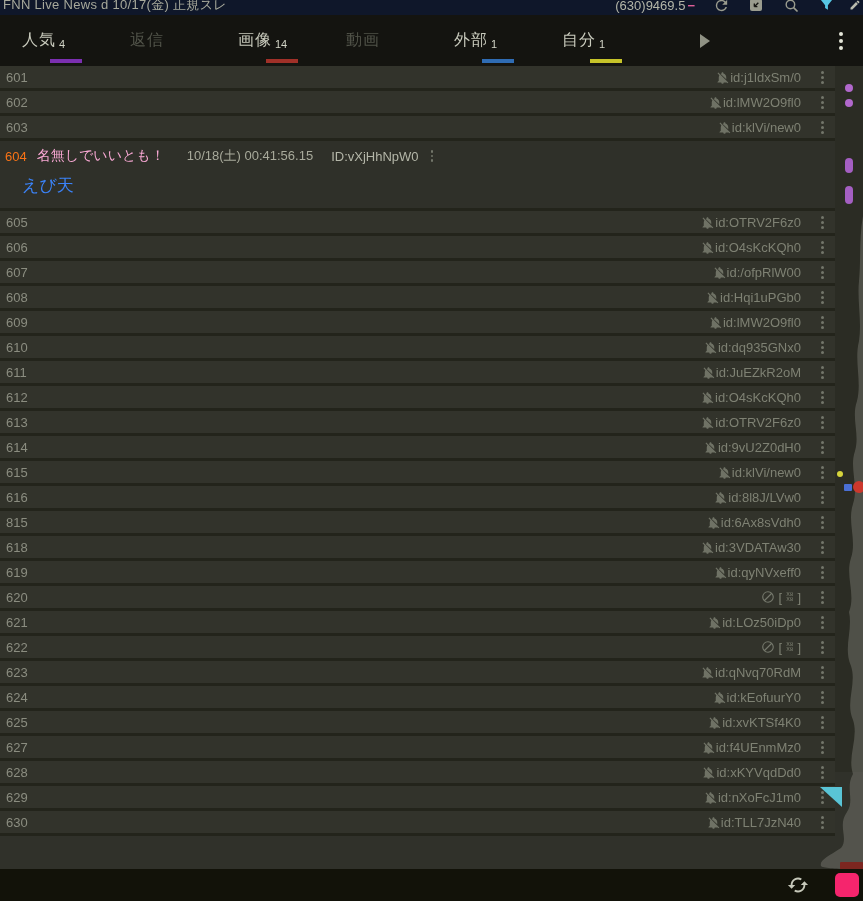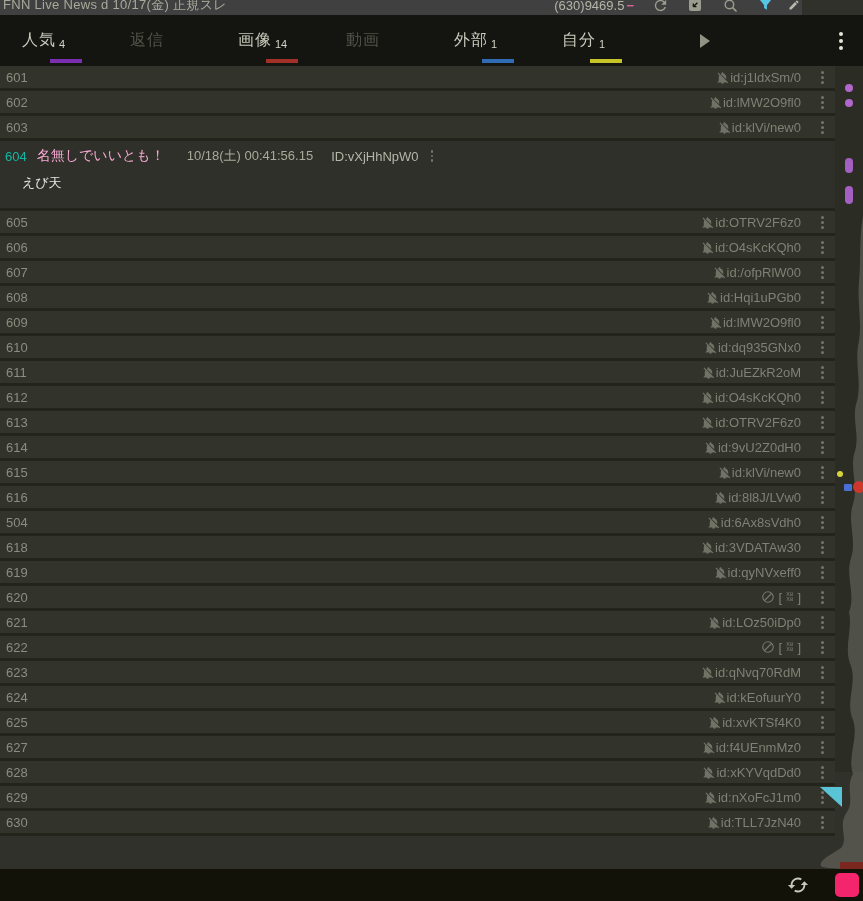--- a/index.html
+++ b/index.html
@@ -4,21 +4,21 @@
 <style>
   html,body{margin:0;padding:0;background:#000;}
   *{box-sizing:border-box;}
   #app{
     position:relative;width:863px;height:901px;overflow:hidden;
     background:#30312a;font-family:"Liberation Sans","DejaVu Sans",sans-serif;
     -webkit-font-smoothing:antialiased;
   }
   
   #titlebar{
-    position:absolute;top:0;left:0;width:802px;height:15px;background:#404040;
+    position:absolute;top:0;left:0;width:863px;height:15px;background:#0f172a;
     overflow:hidden;z-index:5;
   }
   #titlebar .inner{
     display:flex;align-items:center;justify-content:space-between;
     margin-top:-5px;height:20px;padding:0 2px 0 3px;
   }
   #thread-title{font-size:13px;color:#a7a99b;white-space:nowrap;letter-spacing:.3px;}
   #title-right{display:flex;align-items:center;gap:8px;}
   #stats{font-size:13px;color:#b4b6a8;display:flex;align-items:center;}
   #trend{color:#df5f99;font-weight:bold;margin-left:2px;font-size:13px;}
@@ -56,27 +56,27 @@
   .kebab i{width:3px;height:3px;border-radius:50%;background:#73766a;display:block;}
   .bell{display:inline-flex;}
   
   .ngwrap{display:flex;align-items:center;gap:4px;color:#7e8173;font-size:13px;}
   .tofu{display:inline-flex;flex-direction:column;line-height:5px;font-size:6px;color:#7e8173;
         font-family:"Liberation Mono","DejaVu Sans Mono",monospace;letter-spacing:0;padding:1px 0;}
   
   .row.expanded{height:70px;flex-direction:column;align-items:stretch;justify-content:flex-start;
     padding:6px 9px 0 5px;background:#2f3029;}
   .phead{display:flex;align-items:center;}
-  .phead .num{font-size:13px;color:#14b8a6;}
+  .phead .num{font-size:13px;color:#f97316;}
   .phead .pname{font-size:14px;margin-left:10px;}
   .phead .pdate{font-size:13px;color:#a8aa9b;margin-left:22px;}
   .phead .ppid{font-size:13px;color:#b4b6a8;margin-left:18px;}
   .phead .kebab{margin-left:10px;}
   .phead .kebab i{width:2.5px;height:2.5px;}
-  .pbody{font-size:13px;color:#e5e5e5;margin:9px 0 0 17px;}
+  .pbody{font-size:17px;color:#3b82f6;margin:9px 0 0 17px;}
   
   #scroll-thumb{position:absolute;top:0;right:0;pointer-events:auto;cursor:grab;}
   #marker-layer{position:absolute;top:0;left:0;width:863px;height:803px;pointer-events:none;}
   .mk{position:absolute;}
   #read-marker{position:absolute;width:0;height:0;border-style:solid;pointer-events:none;}
   
   #bottombar{
     position:absolute;left:0;top:869px;width:863px;height:32px;background:#121209;
     display:flex;align-items:center;justify-content:flex-end;gap:26px;padding-right:4px;z-index:5;
   }
@@ -452,21 +452,21 @@
       <span class="gap"></span>
       <span class="kebab">
               <i></i>
               <i></i>
               <i></i>
             </span>
     </span>
   </div>
 
   <div class="row">
-    <span class="num">504</span>
+    <span class="num">815</span>
     <span class="rgt">
       <span class="bell">
         <svg viewBox="0 0 24 24" width="15" height="15">
                 <path fill="#6f7265" d="M20 18.7 5.3 4 4 5.3l2.9 2.9C6.3 9.3 6 10.7 6 12v5l-2 2v1h14.7l1.3 1.3 1.3-1.3zM12 22c1.1 0 2-.9 2-2h-4c0 1.1.9 2 2 2zm6-7.3V12c0-3.1-1.6-5.6-4.5-6.3V5c0-.8-.7-1.5-1.5-1.5s-1.5.7-1.5 1.5v.7c-.5.1-1 .3-1.4.6L18 14.7z"></path>
               </svg>
       </span>
       <span class="pid">id:6Ax8sVdh0</span>
       <span class="gap"></span>
       <span class="kebab">
               <i></i>

